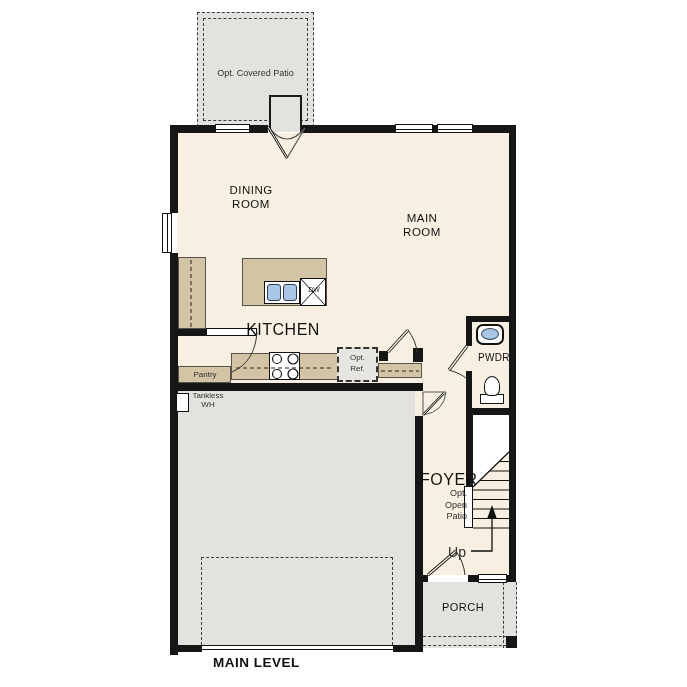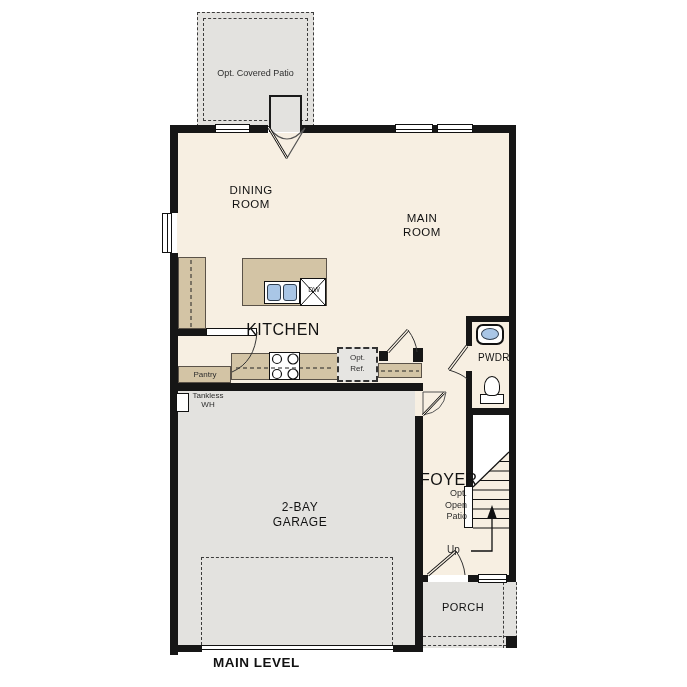--- a/index.html
+++ b/index.html
@@ -193,28 +193,24 @@
     <div>DINING</div>
     <div>ROOM</div>
   </div>
   <div class="roomlabel" style="left:382px;top:211px;width:80px;font-size:11.5px;line-height:14px;">
     <div>MAIN</div>
     <div>ROOM</div>
   </div>
   <div class="roomlabel" style="left:243px;top:321px;width:80px;font-size:16px;">KITCHEN</div>
   <div class="roomlabel" style="left:473px;top:352px;width:42px;font-size:10px;letter-spacing:.3px;">PWDR</div>
   <div class="roomlabel" style="left:420px;top:471px;width:50px;font-size:16px;">FOYER</div>
-  <div class="roomlabel" style="left:260px;top:500px;width:80px;font-size:12px;line-height:15px;">
-    <div>2-BAY</div>
-    <div>GARAGE</div>
-  </div>
   <div class="roomlabel" style="left:440px;top:601px;width:46px;font-size:11px;">PORCH</div>
 
   <div class="small" style="left:423px;top:488px;width:44px;font-size:9px;line-height:11.5px;text-align:right;">
     <div>Opt.</div>
     <div>Open</div>
     <div>Patio</div>
   </div>
-  <div class="small" style="left:447px;top:544px;width:20px;font-size:10px;">Up</div>
+  <div class="small" style="left:447px;top:544px;width:20px;font-size:14px;text-align:center;">Up</div>
 
   <div class="abs" style="left:173px;top:655px;font-size:13.5px;font-weight:bold;letter-spacing:.5px;color:#111;margin-left:40px;">MAIN LEVEL</div>
 
 </div>
 
 </body></html>

